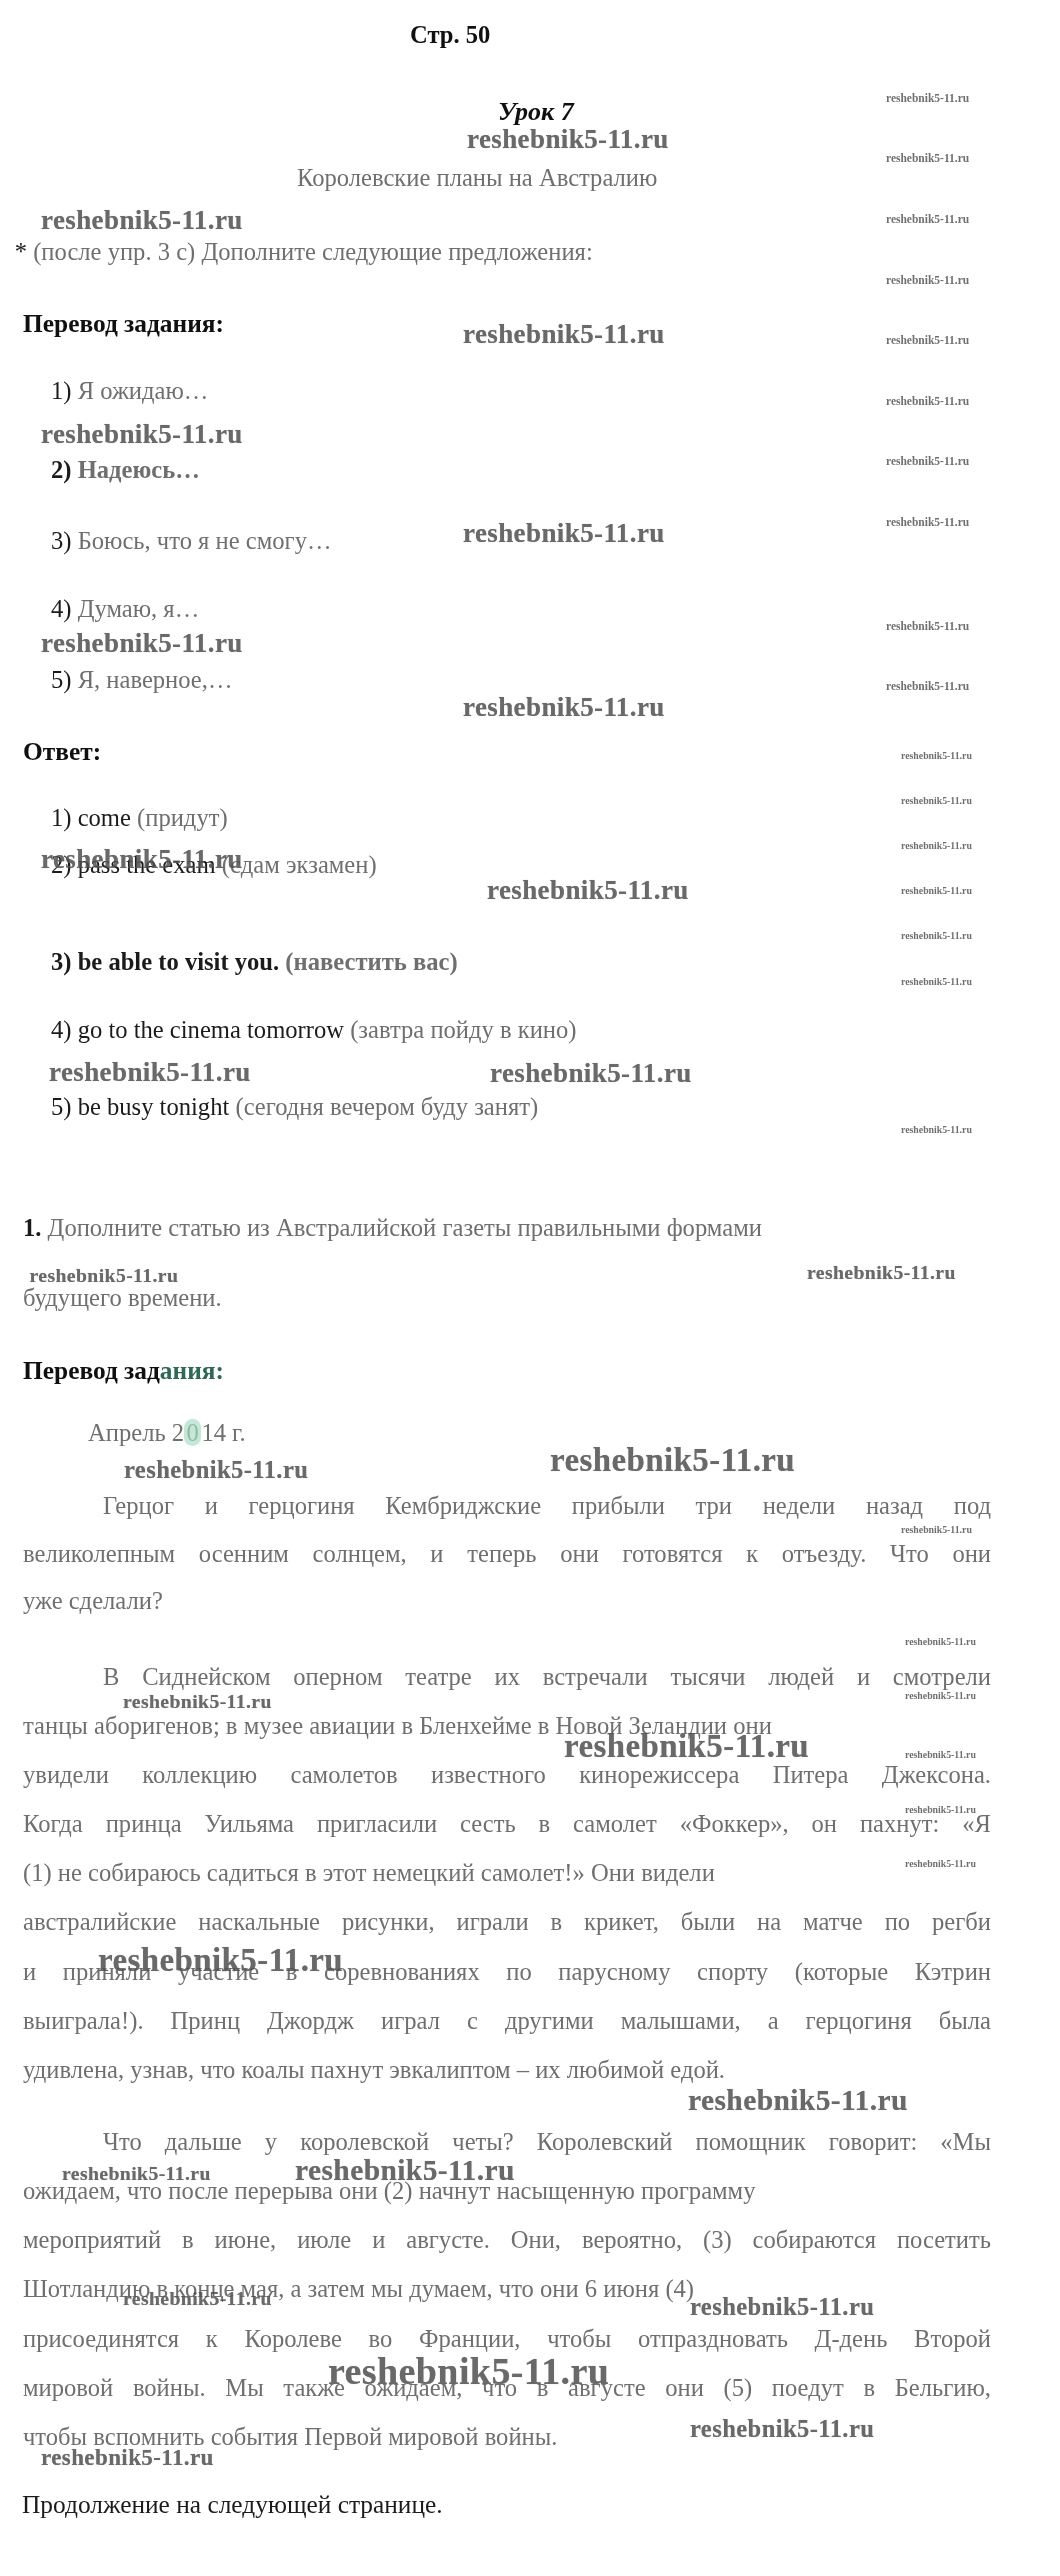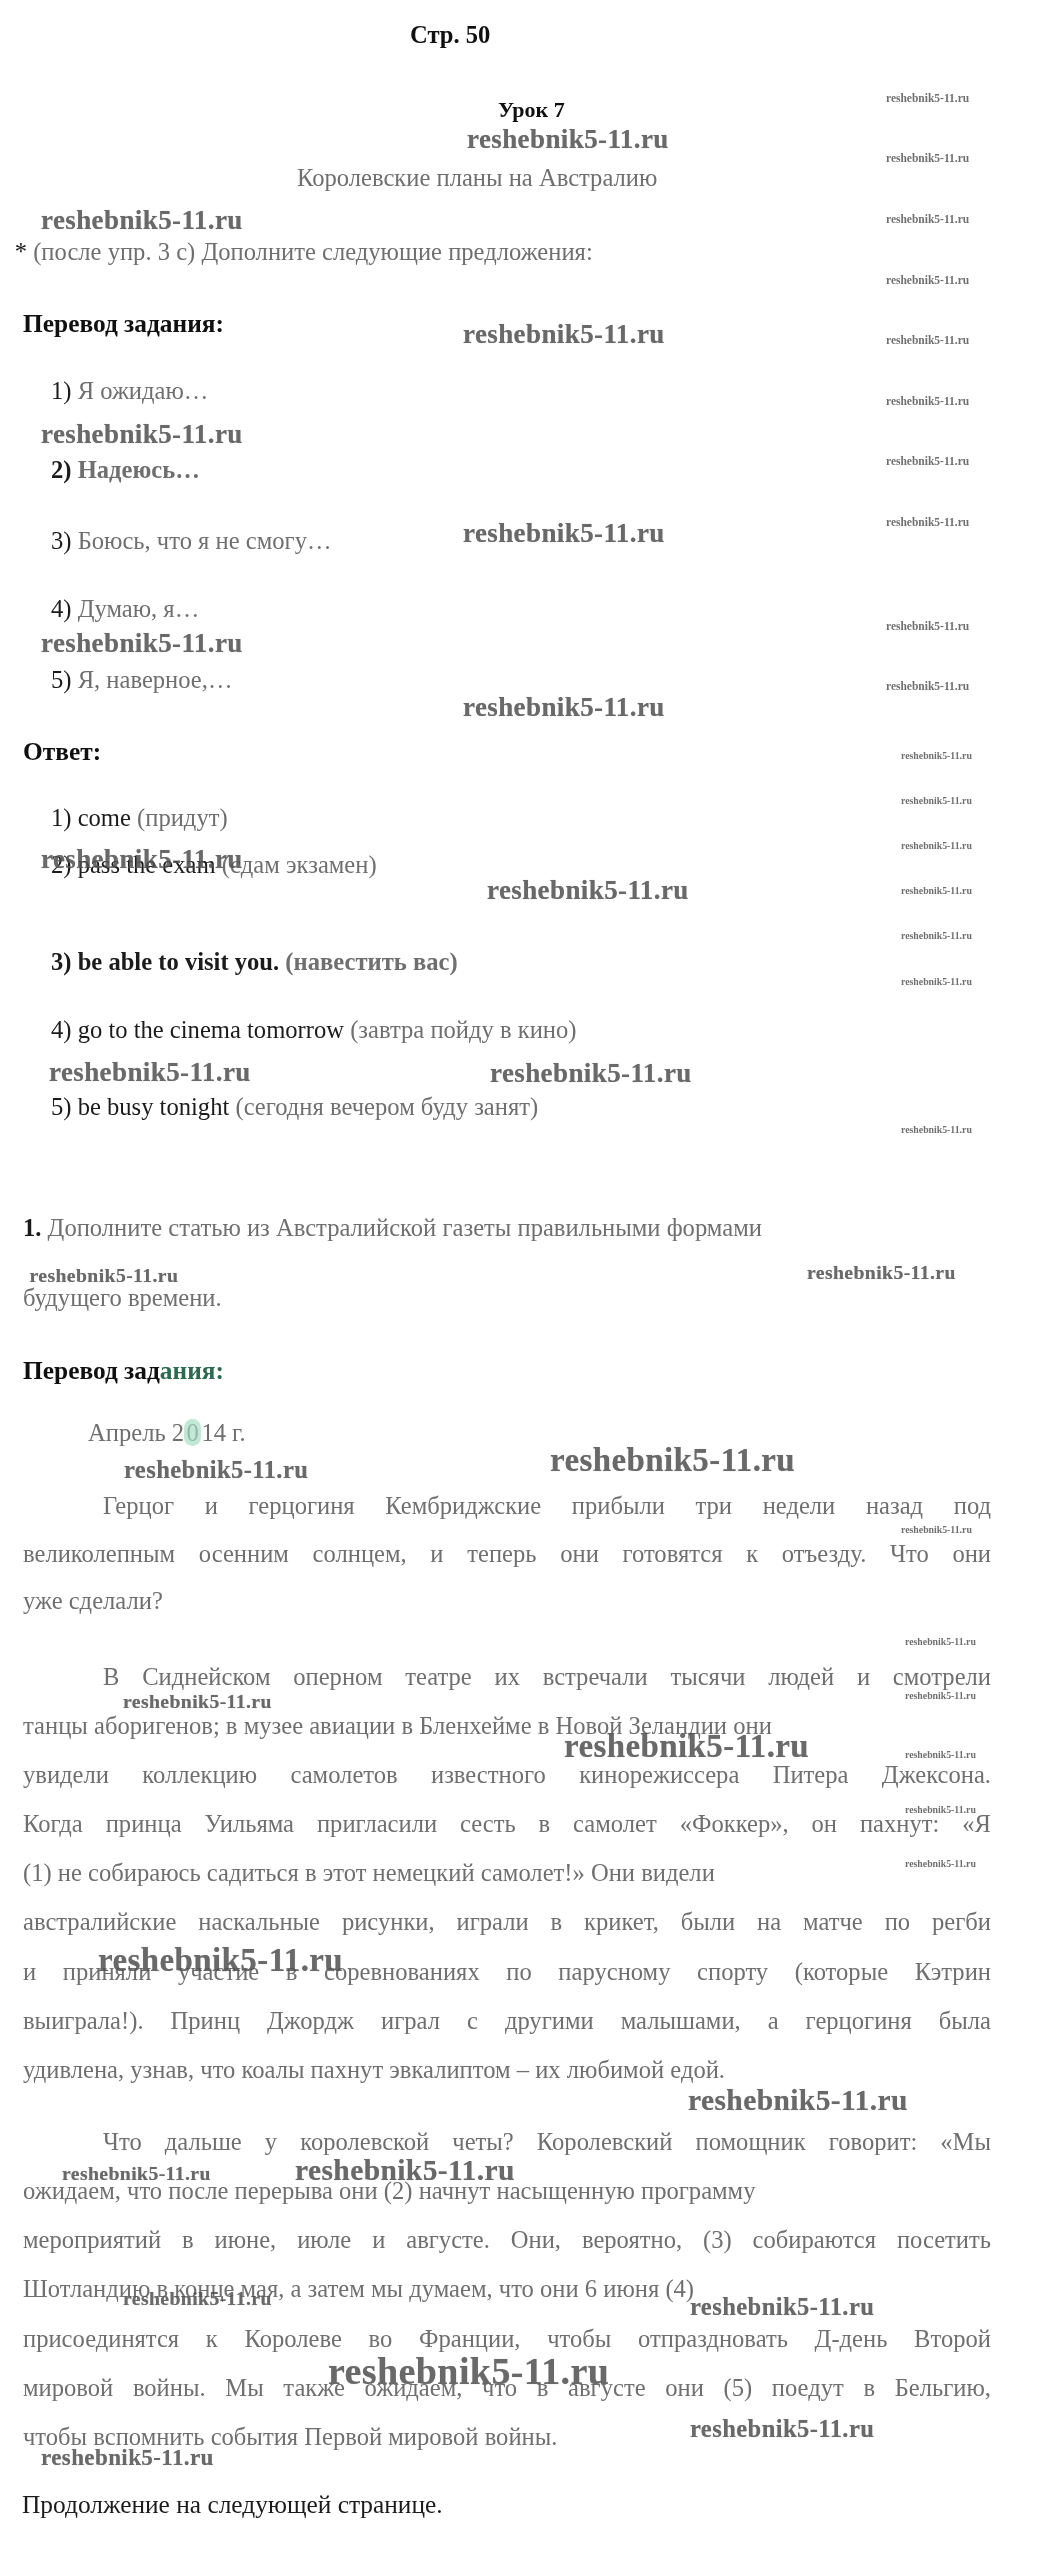--- a/index.html
+++ b/index.html
@@ -32,21 +32,21 @@
   .zero{
     background:#c2e9d5;color:#97b7a8;border-radius:11.5px;padding:0 2.5px;
   }
   .green{color:#2d6a52;}
 </style>
 </head>
 <body>
 
 <div class="abs hd" style="left:410px;top:20.5px;font-size:24.6px;">Стр. 50</div>
 
-<div class="abs hd" style="left:498px;top:97px;font-size:22px;">Урок 7</div>
+<div class="abs hd" style="left:498px;top:97px;font-size:26px;font-style:italic;">Урок 7</div>
 
 <div class="abs gray t30" style="left:297px;top:164px;">Королевские планы на Австралию</div>
 
 <div class="abs t30" style="left:14.7px;top:238px;">
   <span class="black">*</span>
   <span class="gray">(после упр. 3 с) Дополните следующие предложения:</span>
 </div>
 
 <div class="abs hd" style="left:23px;top:309px;">Перевод задания:</div>
 

